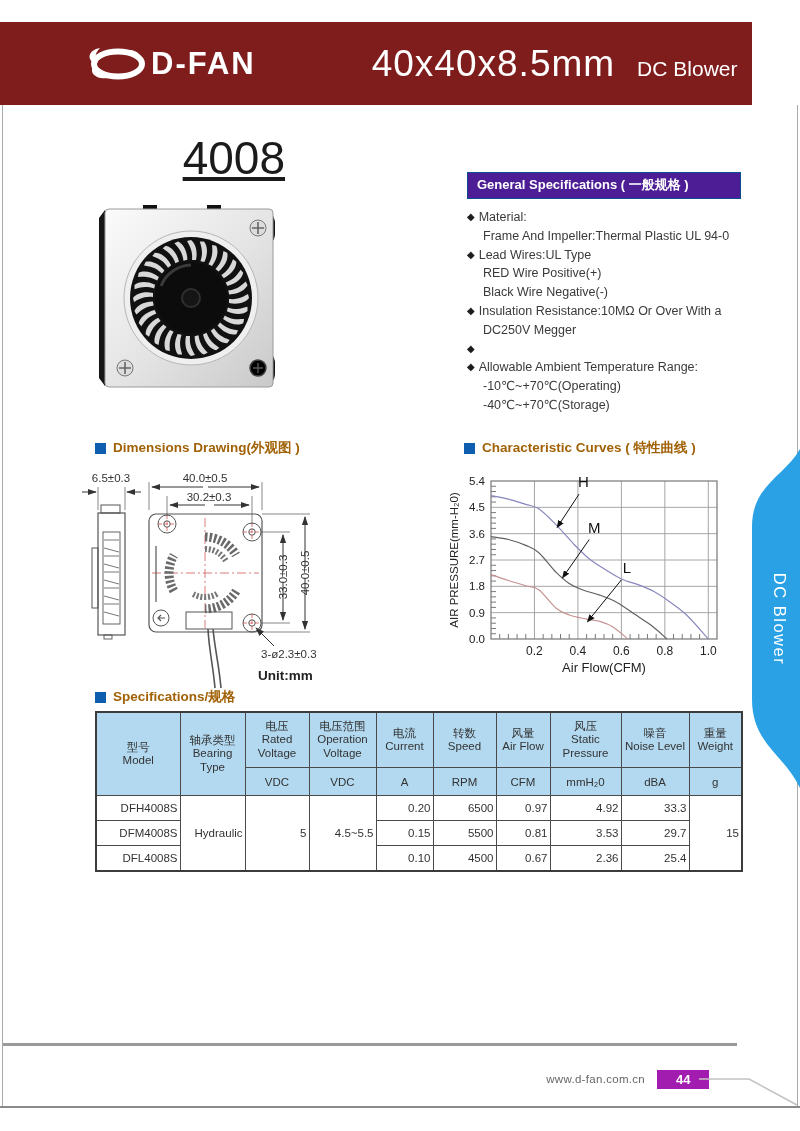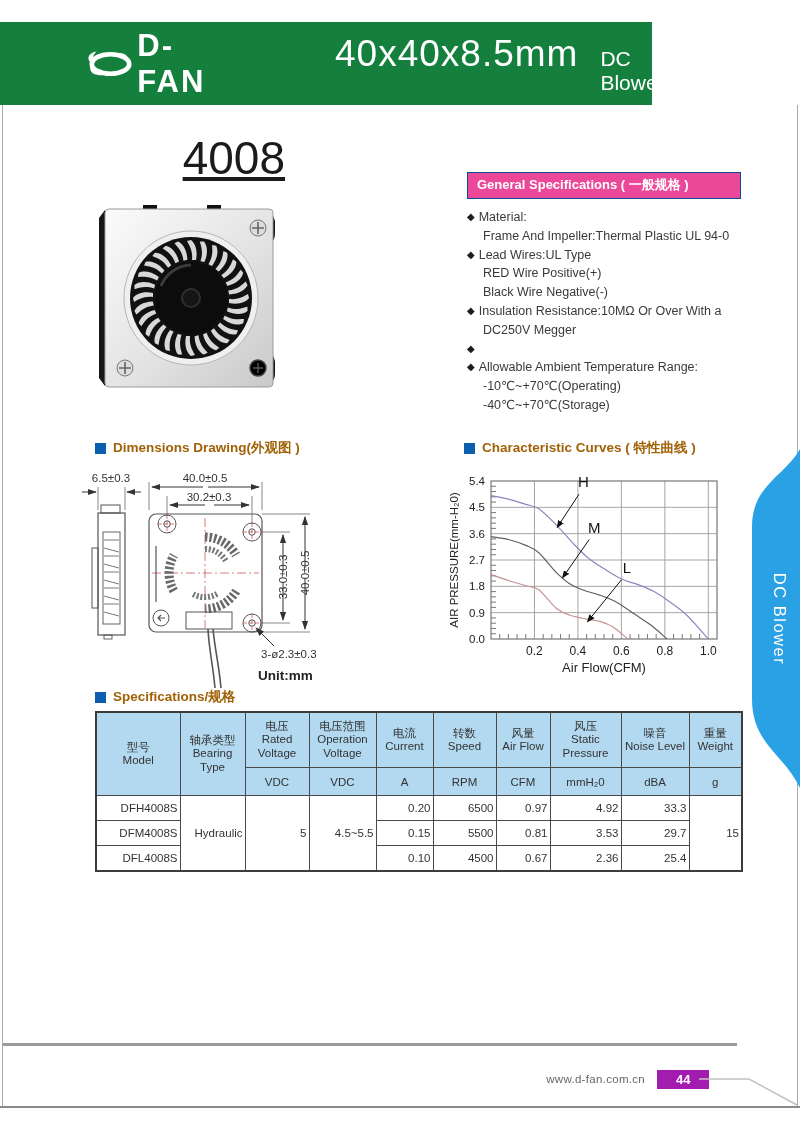--- a/index.html
+++ b/index.html
@@ -5,34 +5,34 @@
   html,body{margin:0;padding:0;background:#fff;}
   .page{position:relative;width:800px;height:1131px;background:#fff;overflow:hidden;
         font-family:"Liberation Sans","DejaVu Sans",sans-serif;color:#222;}
 
   
   .frame-l{position:absolute;left:2px;top:105px;width:1px;height:1002px;background:#a9a9a9;}
   .frame-r{position:absolute;left:797px;top:105px;width:1px;height:1002px;background:#a9a9a9;}
   .frame-b{position:absolute;left:0;top:1106px;width:800px;height:2px;background:#8a8a8a;}
 
   
-  .topbar{position:absolute;left:0;top:22px;width:652px;height:83px;background:#15803d;
+  .topbar{position:absolute;left:0;top:22px;width:752px;height:83px;background:#7f1d1d;
           display:flex;align-items:center;}
   .brand{display:flex;align-items:center;margin-left:84px;}
   .brand-text{color:#fff;font-size:31px;font-weight:bold;letter-spacing:2px;margin-left:5px;}
   .titles{display:flex;align-items:baseline;margin-left:116px;}
   .head-size{color:#fff;font-size:37px;letter-spacing:1px;}
   .head-type{color:#fff;font-size:21px;margin-left:22px;}
 
   .model-title{position:absolute;left:95px;top:131px;width:190px;text-align:right;
                font-size:46px;color:#1b1b1b;text-decoration:underline;}
 
   
   .gs{position:absolute;left:467px;top:172px;width:274px;}
-  .gs-title{background:#ec4899;border:1px solid #0a4d92;color:#fff;font-size:13px;
+  .gs-title{background:#4c1d95;border:1px solid #0a4d92;color:#fff;font-size:13px;
             font-weight:bold;padding:3px 9px 4px;}
   .gs-list{margin-top:9px;font-size:12.5px;color:#3a3a3a;}
   .gs-item{display:flex;line-height:18.8px;}
   .gs-item .diamond{font-size:10px;margin-right:4px;color:#1d1d1d;}
   .gs-item.cont{padding-left:16px;}
 
   
   .sec-head{position:absolute;display:flex;align-items:center;font-size:13.5px;
             font-weight:bold;color:#a16207;}
   .sec-head .sq{width:11px;height:11px;background:#0d5eae;margin-right:7px;flex:none;}

